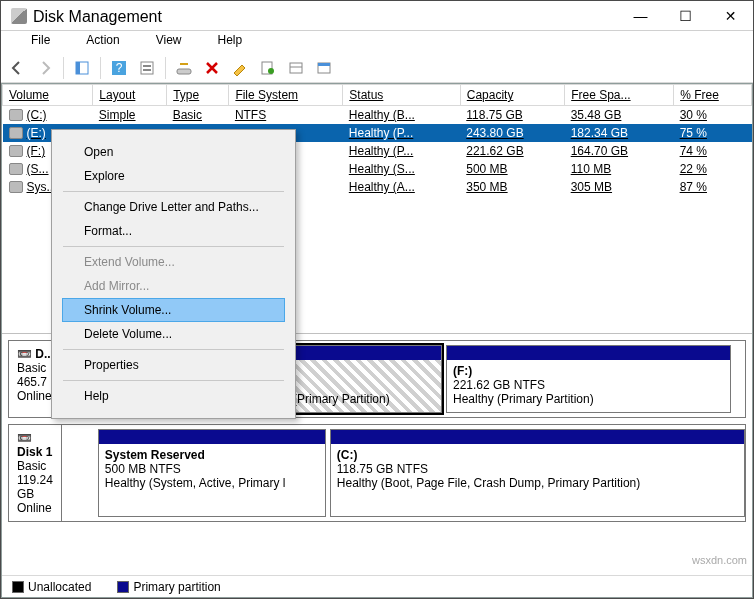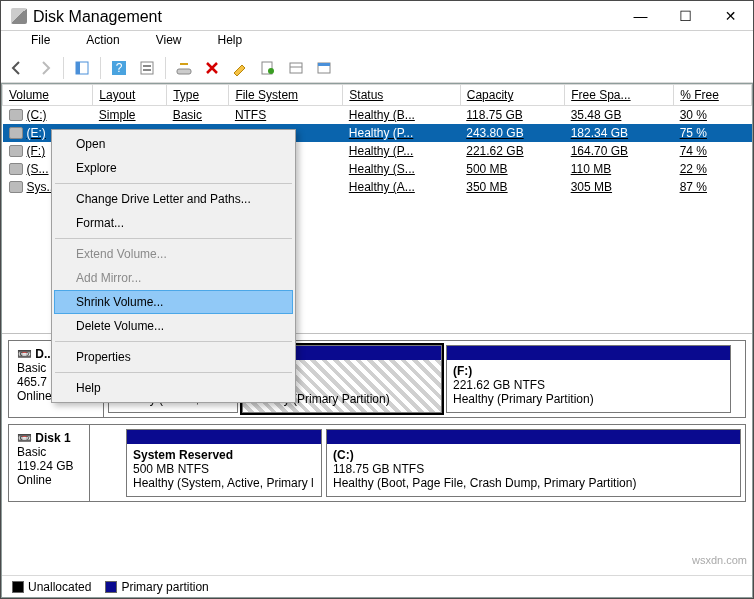--- a/index.html
+++ b/index.html
@@ -15,37 +15,37 @@
   .tbtn { width: 24px; height: 24px; display: flex; align-items: center; justify-content: center; }
   .tbtn svg { width: 16px; height: 16px; }
   .sep { width: 1px; height: 22px; background: #d9d9d9; margin: 0 2px; }
   .content { flex: 1; display: flex; flex-direction: column; border: 1px solid #8f9d9b; margin: 0; overflow: hidden; }
   .vol-list { flex: 0 0 auto; position: relative; height: 250px; border-bottom: 1px solid #c0c0c0; overflow: hidden; }
   table.vol { width: 100%; border-collapse: collapse; text-decoration: underline; }
   table.vol th { text-align: left; font-weight: 400; background: #fff; border: 1px solid #d9d9d9; padding: 3px 6px; font-size: 12px; }
   table.vol td { padding: 2px 6px; font-size: 12px; white-space: nowrap; }
   .vol-ico { display: inline-block; width: 14px; height: 12px; background: #bbb; border: 1px solid #888; border-radius: 2px; margin-right: 4px; vertical-align: -2px; }
   tr.sel td { background: #0a64ad; color: #fff; }
-  .ctx { position: absolute; left: 50px; top: 128px; width: 245px; background: #f0f0f0; border: 1px solid #a0a0a0; box-shadow: 3px 3px 6px rgba(0,0,0,.25); z-index: 50; padding: 2px; }
+  .ctx { position: absolute; left: 50px; top: 128px; width: 245px; background: #f0f0f0; border: 1px solid #a0a0a0; box-shadow: 3px 3px 6px rgba(0,0,0,.25); z-index: 50; padding: 10px; }
   .ctx .mi { padding: 5px 10px 5px 22px; color: #000; }
   .ctx .mi.dis { color: #8a8a8a; }
   .ctx .mi.hov { background: #91c9f7; border: 1px solid #4ba7e8; padding: 4px 9px 4px 21px; }
   .ctx hr { border: none; border-top: 1px solid #c8c8c8; margin: 3px 1px; }
   .graph { flex: 1; overflow: auto; }
   .disk { display: flex; align-items: stretch; border: 1px solid #787878; margin: 6px; padding: 0; }
   .disk .left { width: 95px; border-right: 1px solid #787878; padding: 6px 8px; }
   .disk .left .ico { font-weight: bold; }
   .disk .parts { flex: 1; display: flex; align-items: stretch; padding: 4px; gap: 4px; }
   .part { border: 1px solid #787878; padding: 0; display: flex; flex-direction: column; }
   .part .bar { height: 14px; background: #0a0a8f; }
   .part .body { padding: 4px 6px 6px; flex: 1; }
   .part.hatched .body { background: repeating-linear-gradient(45deg,#fff 0 4px,#d0d0d0 4px 8px); }
   .part.sel { outline: 2px solid #000; }
   .part .body b { font-weight: 700; }
-  .legend { height: 22px; border-top: 1px solid #d9d9d9; display: flex; align-items: center; gap: 14px; padding: 0 10px; }
+  .legend { height: 22px; border-top: 1px solid #d9d9d9; display: flex; align-items: center; gap: 26px; padding: 0 10px; }
   .swatch { width: 12px; height: 12px; border: 1px solid #666; display: inline-block; margin-right: 4px; vertical-align: -2px; }
   .watermark { position: absolute; right: 6px; bottom: 32px; color: #aaa; font-size: 11px; }
 </style>
 </head>
 <body>
 
 <div class="window">
   <div class="titlebar">
     <div class="icon"></div>
     <div class="title">Disk Management</div>
@@ -224,21 +224,21 @@
           </div>
         </div>
         <div class="disk">
           <div class="left">
             <div class="ico">📼 <b>Disk 1</b></div>
             <div>Basic</div>
             <div>119.24 GB</div>
             <div>Online</div>
           </div>
           <div class="parts">
-            <div class="part" style="width: 196px; margin-left: 32px;">
+            <div class="part" style="width: 228px; margin-left: 32px;">
               <div class="bar"></div>
               <div class="body"><b>System Reserved</b><br>500 MB NTFS<br>Healthy (System, Active, Primary l</div>
             </div>
             <div class="part" style="width: 415px;">
               <div class="bar"></div>
               <div class="body"><b>(C:)</b><br>118.75 GB NTFS<br>Healthy (Boot, Page File, Crash Dump, Primary Partition)</div>
             </div>
           </div>
         </div>
       </div>

